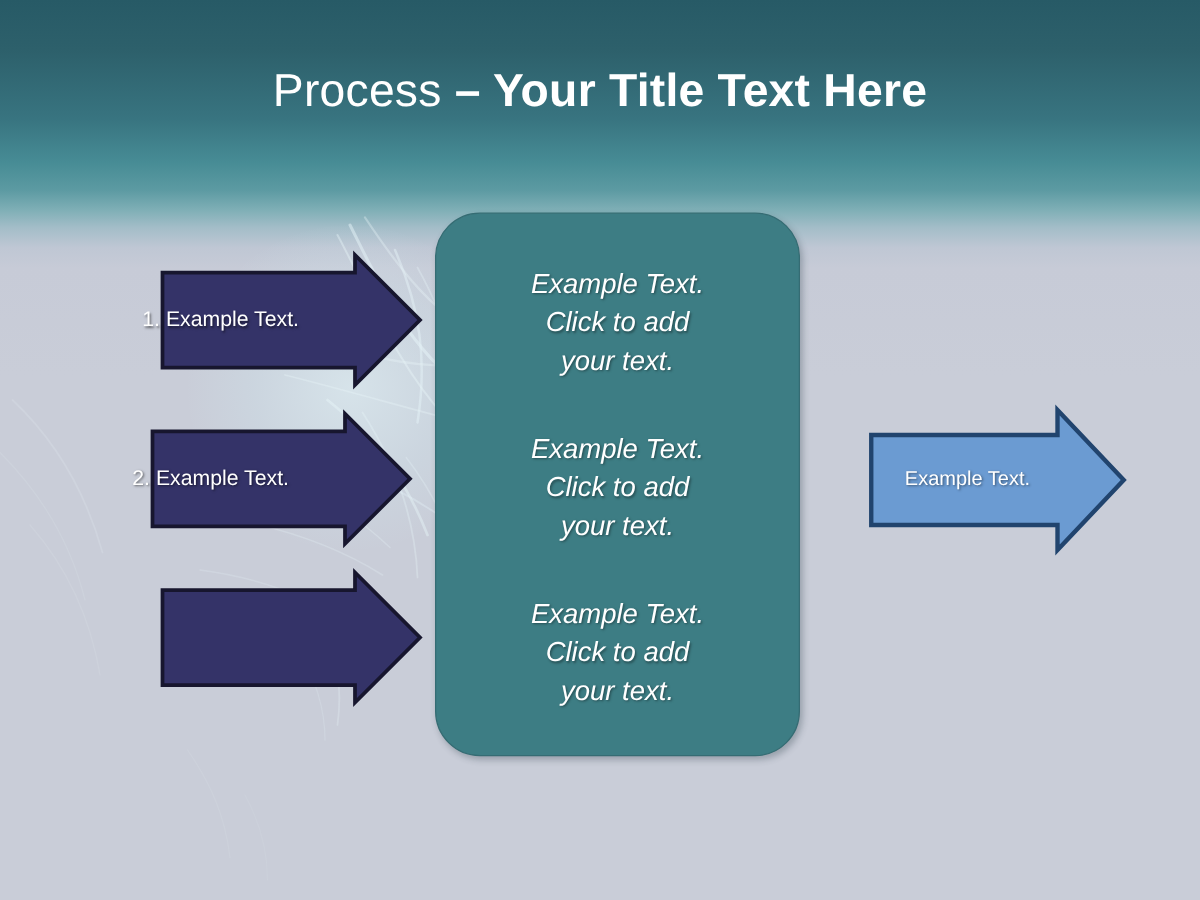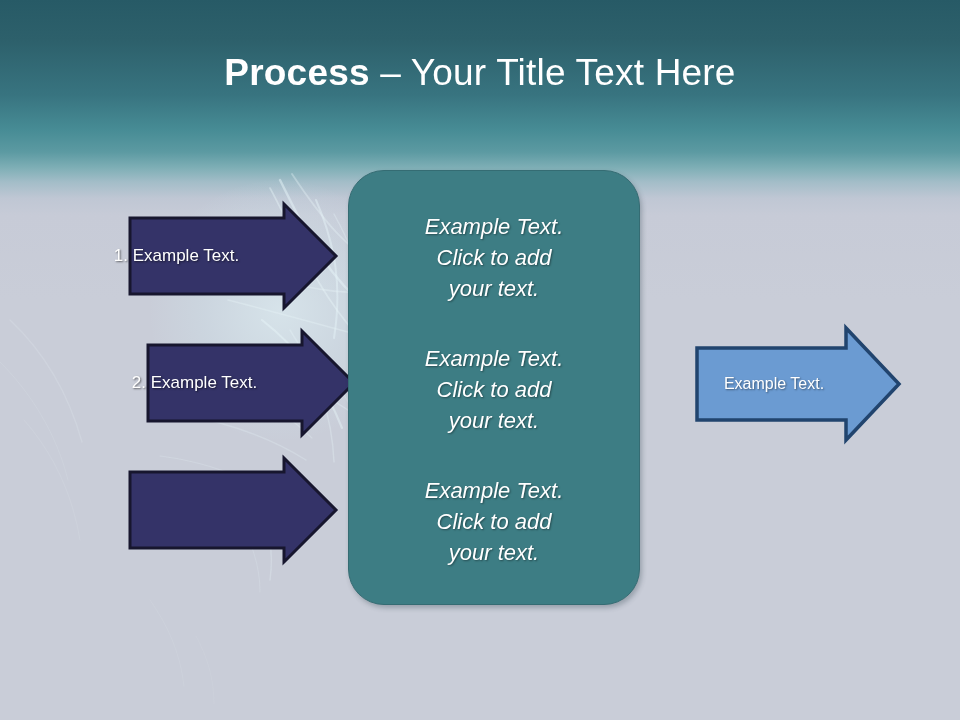--- a/index.html
+++ b/index.html
@@ -71,22 +71,22 @@
     left: 0;
     top: 50px;
     width: 960px;
     text-align: center;
     color: #ffffff;
     font-size: 37px;
     line-height: 46px;
     letter-spacing: .2px;
     white-space: nowrap;
   }
-  .title .strong { font-weight: bold; }
-  .title .rest { font-weight: normal; }
+  .title .strong { font-weight: normal; }
+  .title .rest { font-weight: bold; }
 
   
   .arrow-left {
     position: absolute;
     width: 210px;
     height: 108px;
     padding-left: 33px;
   }
   .arrow-left svg { display: block; overflow: visible; }
   .arrow-left .label {
@@ -205,21 +205,21 @@
     <span class="strong">Process</span><span class="rest"> – Your Title Text Here</span>
   </div>
 
   <div class="arrow-left" style="left:95px; top:202px;">
     <svg width="210" height="108" viewBox="0 0 210 108">
       <path d="M2 16 L156 16 L156 2 L208 54 L156 106 L156 92 L2 92 Z" fill="#343368" stroke="#17162e" stroke-width="3" stroke-linejoin="miter"></path>
     </svg>
     <div class="label">1. Example Text.</div>
   </div>
 
-  <div class="arrow-left" style="left:113px; top:329px;">
+  <div class="arrow-left" style="left:87px; top:329px;">
     <svg width="210" height="108" viewBox="0 0 210 108">
       <path d="M2 16 L156 16 L156 2 L208 54 L156 106 L156 92 L2 92 Z" fill="#343368" stroke="#17162e" stroke-width="3" stroke-linejoin="miter"></path>
     </svg>
     <div class="label">2. Example Text.</div>
   </div>
 
   <div class="arrow-left" style="left:95px; top:456px;">
     <svg width="210" height="108" viewBox="0 0 210 108">
       <path d="M2 16 L156 16 L156 2 L208 54 L156 106 L156 92 L2 92 Z" fill="#343368" stroke="#17162e" stroke-width="3" stroke-linejoin="miter"></path>
     </svg>

